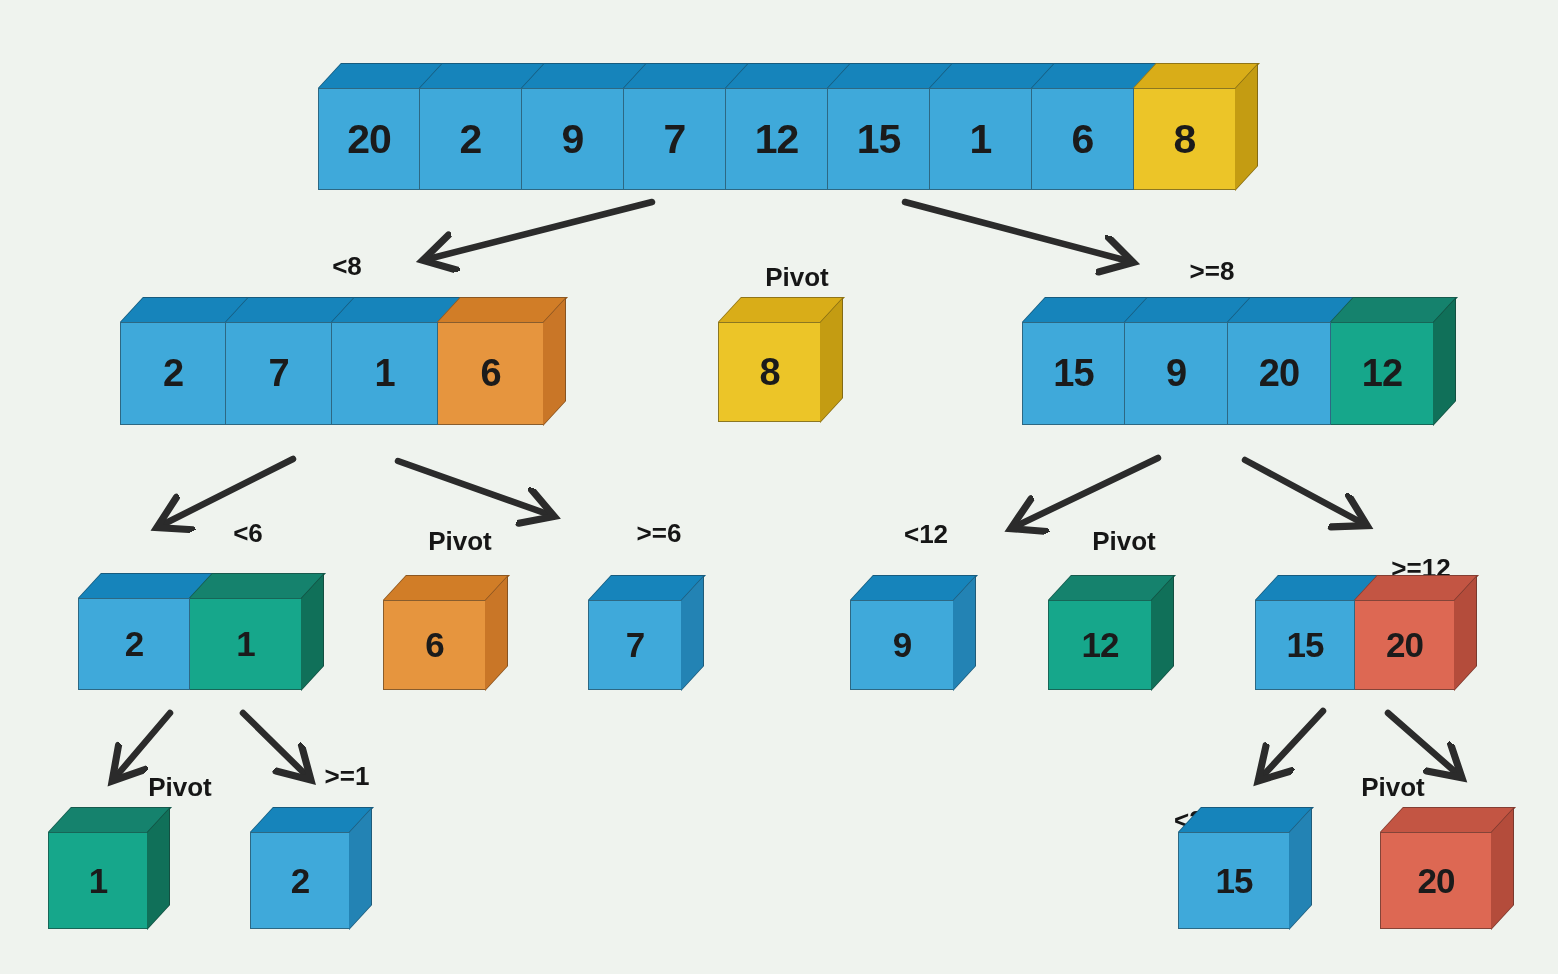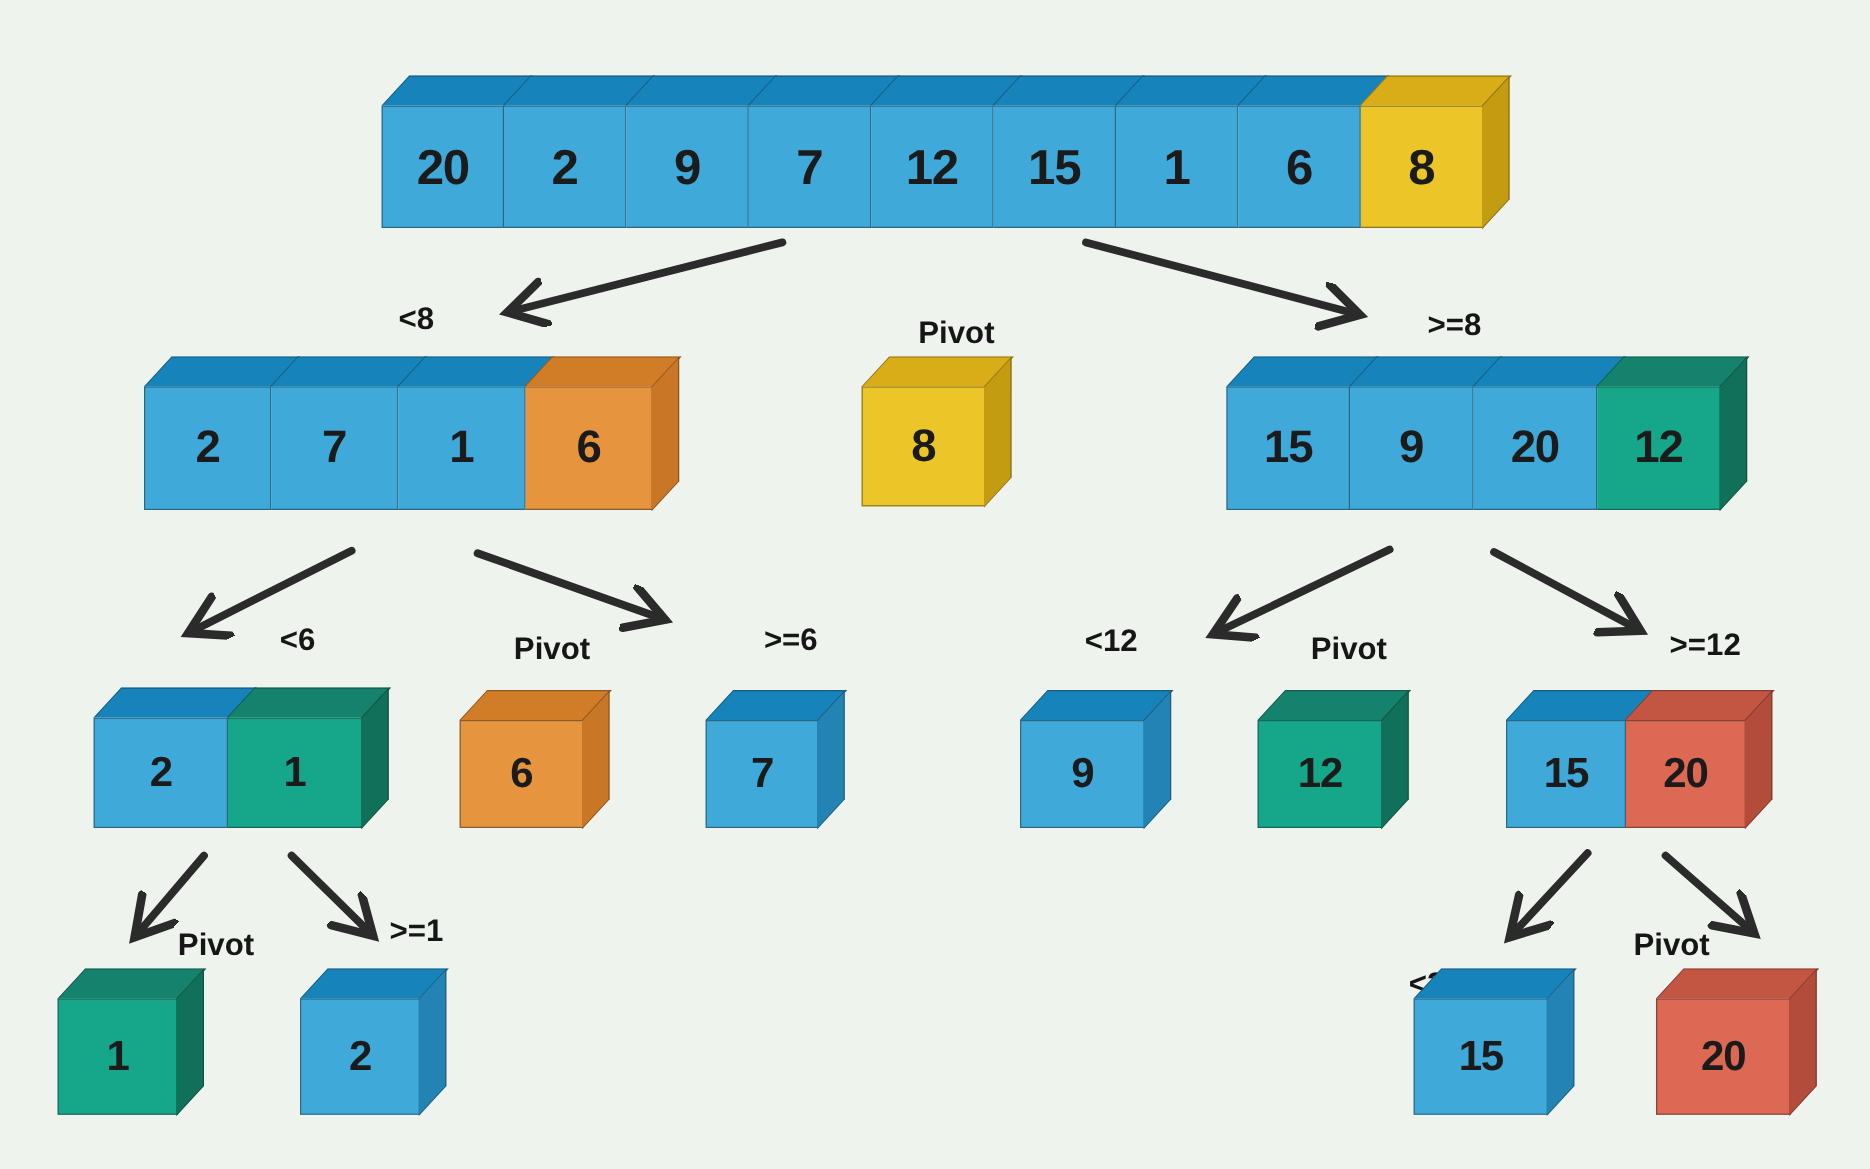--- a/index.html
+++ b/index.html
@@ -141,21 +141,21 @@
     <div class="cell" style="width:103px;height:103px" data-color="green">
         <span class="num">12</span>
       </div>
   </div>
 
   <div class="lbl" style="left:248px;top:533px">&lt;6</div>
   <div class="lbl" style="left:460px;top:541px">Pivot</div>
   <div class="lbl" style="left:659px;top:533px">&gt;=6</div>
   <div class="lbl" style="left:926px;top:534px">&lt;12</div>
   <div class="lbl" style="left:1124px;top:541px">Pivot</div>
-  <div class="lbl" style="left:1421px;top:537px">&gt;=12</div>
+  <div class="lbl" style="left:1421px;top:568px">&gt;=12</div>
 
   <div class="arr n34" style="left:78px;top:598px;">
     <div class="cell" style="width:112px;height:92px" data-color="blue">
         <span class="num">2</span>
       </div>
     <div class="cell" style="width:112px;height:92px" data-color="green">
         <span class="num">1</span>
       </div>
   </div>
 

